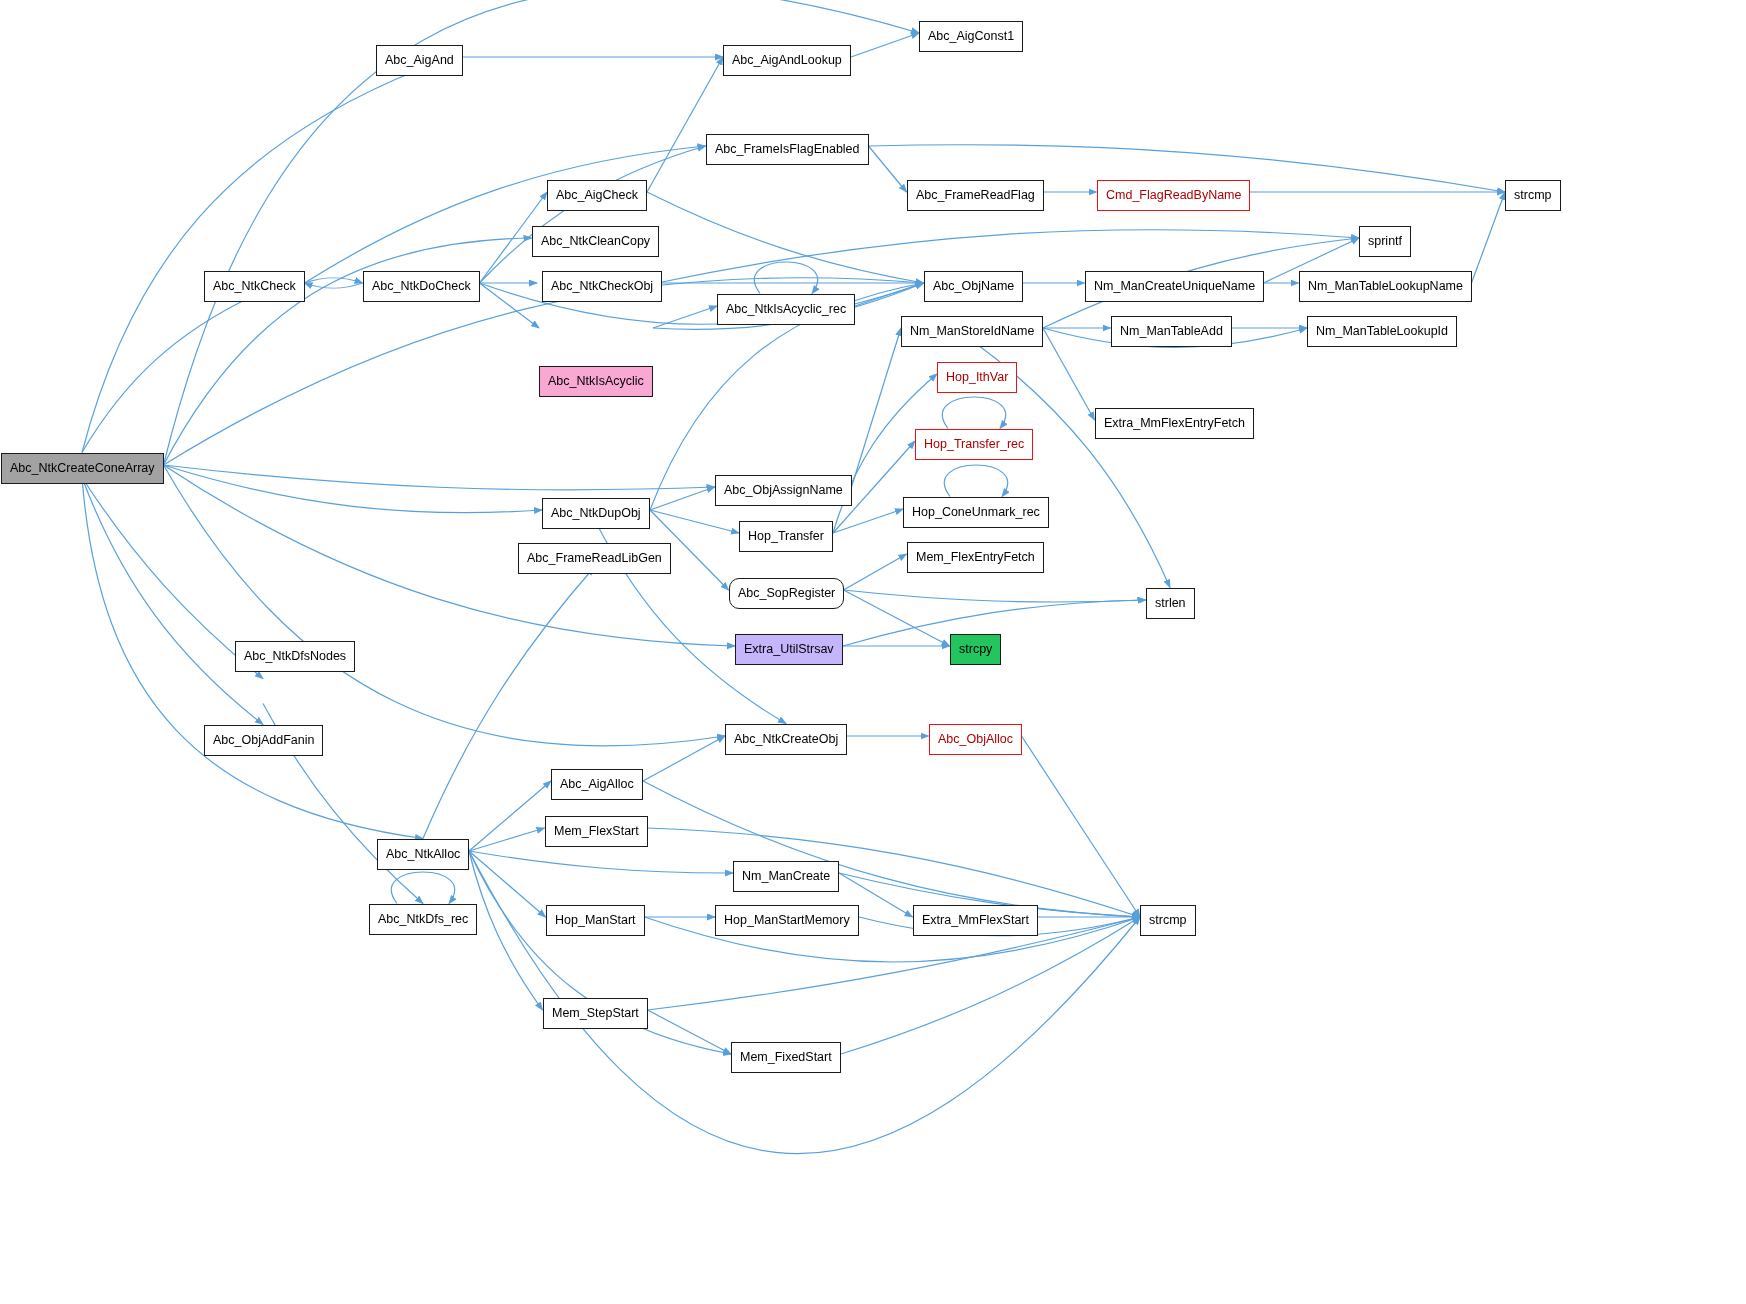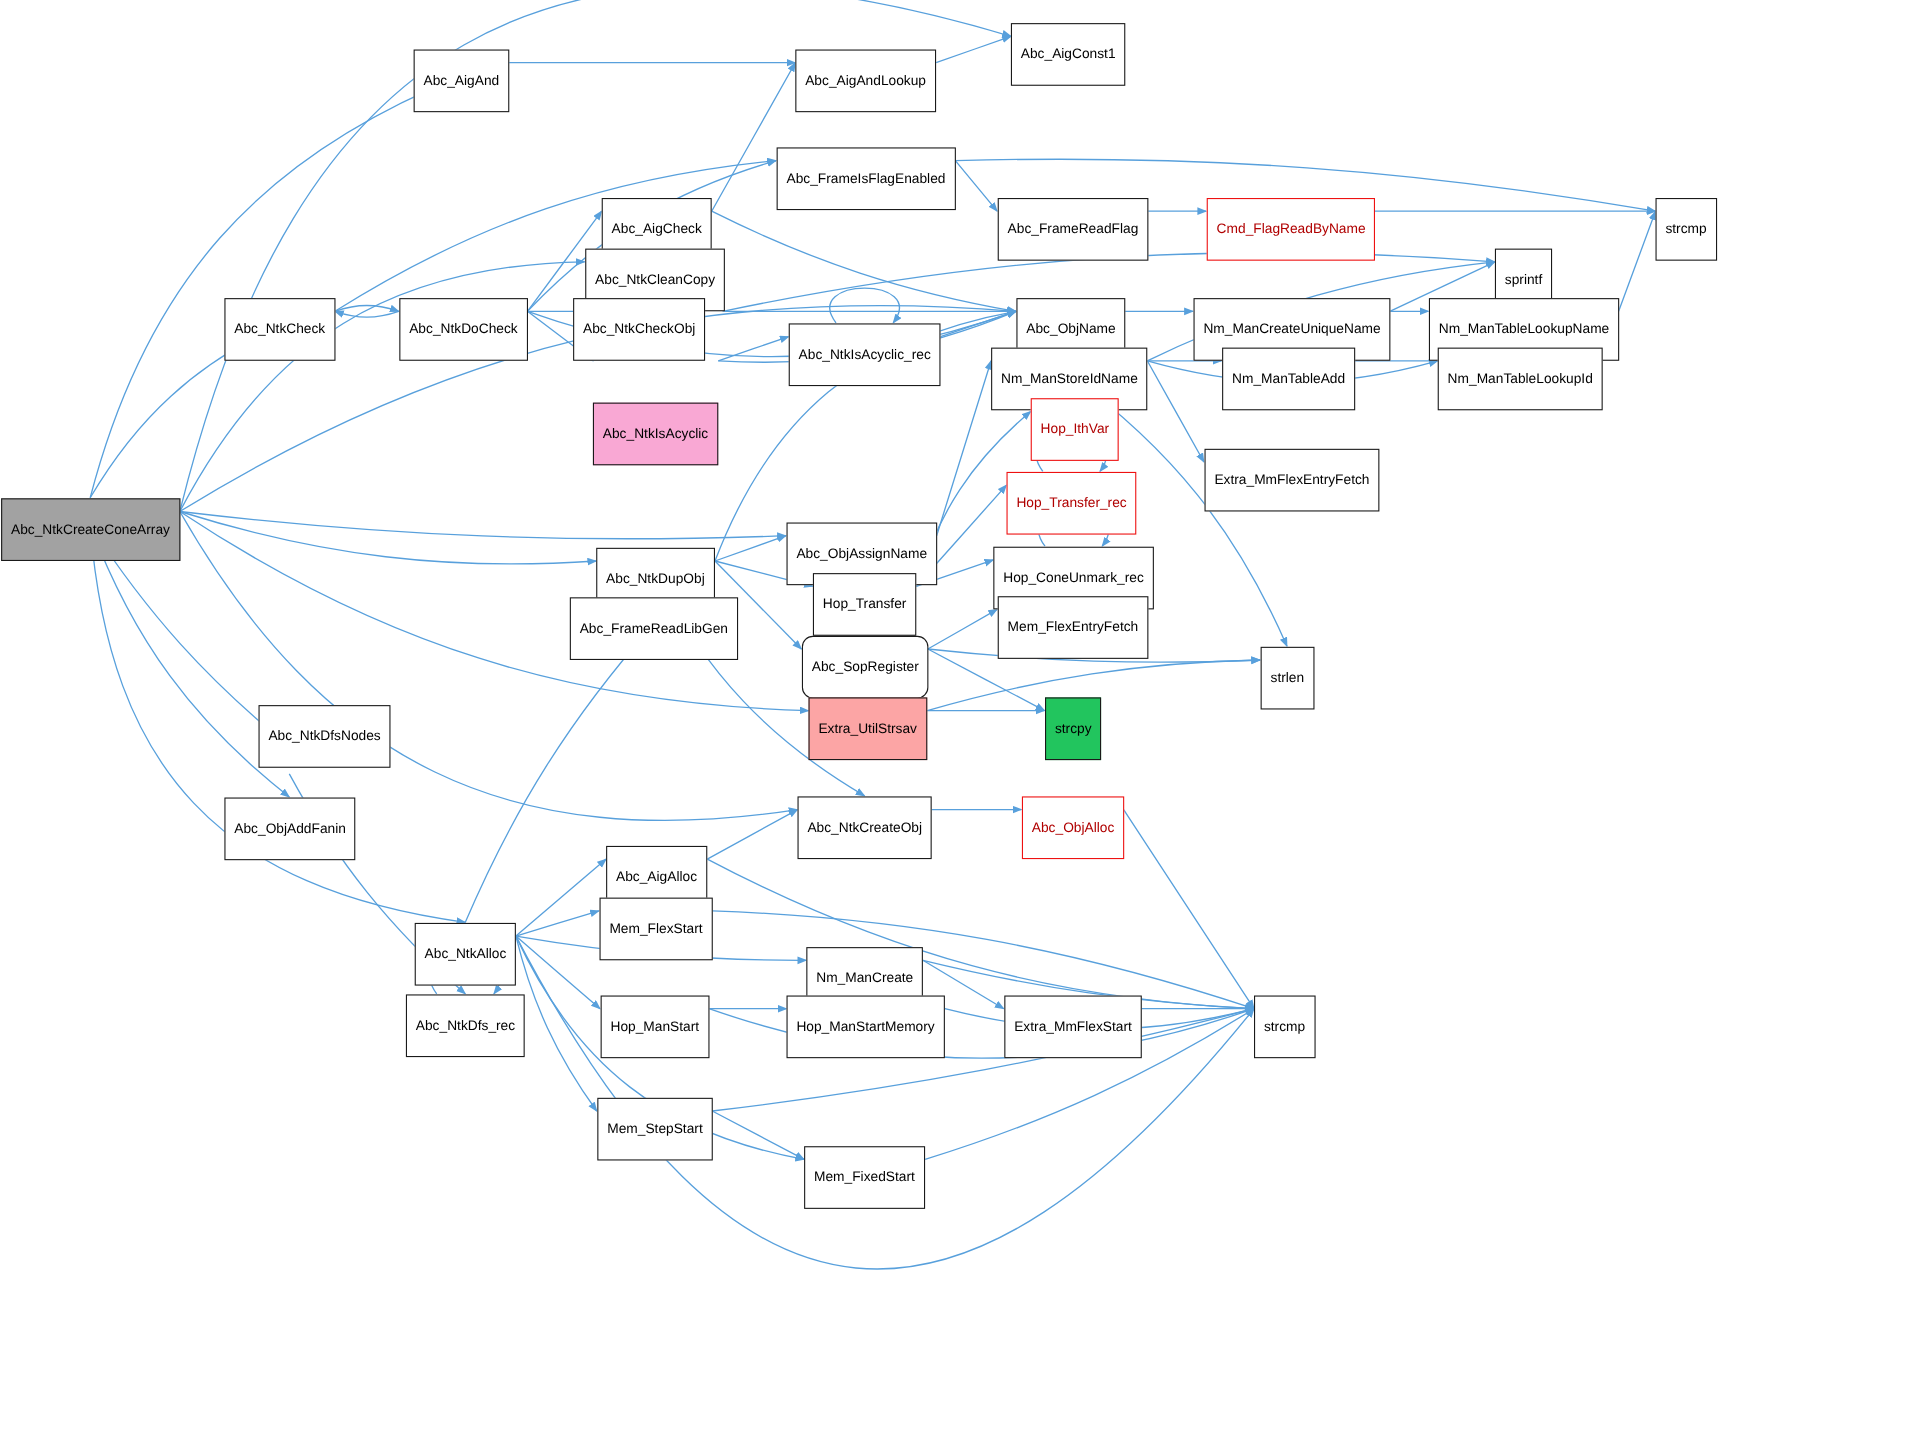--- a/index.html
+++ b/index.html
@@ -10,21 +10,21 @@
     background: #ffffff;
   }
   #edge-layer { position: absolute; left: 0; top: 0; z-index: 1; }
   .node {
     position: absolute;
     z-index: 2;
     white-space: nowrap;
     box-sizing: border-box;
     font-size: 12.5px;
     line-height: 15px;
-    padding: 20px 8px;
+    padding: 7px 8px;
     text-align: center;
     background: #ffffff;
     border: 1px solid #1a1a1a;
     color: #000000;
     cursor: pointer;
   }
   .edge { fill: none; }
 </style>
 </head>
 <body>
@@ -128,41 +128,41 @@
       <div class="node" style="border-color: rgb(26, 26, 26); background: rgb(255, 255, 255); left: 919px; top: 21px;">Abc_AigConst1</div>
       <div class="node" style="border-color: rgb(26, 26, 26); background: rgb(255, 255, 255); left: 706px; top: 134px;">Abc_FrameIsFlagEnabled</div>
       <div class="node" style="border-color: rgb(26, 26, 26); background: rgb(255, 255, 255); left: 547px; top: 180px;">Abc_AigCheck</div>
       <div class="node" style="border-color: rgb(26, 26, 26); background: rgb(255, 255, 255); left: 907px; top: 180px;">Abc_FrameReadFlag</div>
       <div class="node" style="border-color: rgb(238, 17, 17); background: rgb(255, 255, 255); color: rgb(176, 0, 0); left: 1097px; top: 180px;">Cmd_FlagReadByName</div>
       <div class="node" style="border-color: rgb(26, 26, 26); background: rgb(255, 255, 255); left: 1505px; top: 180px;">strcmp</div>
       <div class="node" style="border-color: rgb(26, 26, 26); background: rgb(255, 255, 255); left: 532px; top: 226px;">Abc_NtkCleanCopy</div>
       <div class="node" style="border-color: rgb(26, 26, 26); background: rgb(255, 255, 255); left: 1359px; top: 226px;">sprintf</div>
       <div class="node" style="border-color: rgb(26, 26, 26); background: rgb(255, 255, 255); left: 204px; top: 271px;">Abc_NtkCheck</div>
       <div class="node" style="border-color: rgb(26, 26, 26); background: rgb(255, 255, 255); left: 363px; top: 271px;">Abc_NtkDoCheck</div>
-      <div class="node" style="border-color: rgb(26, 26, 26); background: rgb(255, 255, 255); left: 521px; top: 271px;">Abc_NtkCheckObj</div>
+      <div class="node" style="border-color: rgb(26, 26, 26); background: rgb(255, 255, 255); left: 542px; top: 271px;">Abc_NtkCheckObj</div>
       <div class="node" style="border-color: rgb(26, 26, 26); background: rgb(255, 255, 255); left: 924px; top: 271px;">Abc_ObjName</div>
       <div class="node" style="border-color: rgb(26, 26, 26); background: rgb(255, 255, 255); left: 1085px; top: 271px;">Nm_ManCreateUniqueName</div>
       <div class="node" style="border-color: rgb(26, 26, 26); background: rgb(255, 255, 255); left: 1299px; top: 271px;">Nm_ManTableLookupName</div>
       <div class="node" style="border-color: rgb(26, 26, 26); background: rgb(255, 255, 255); left: 717px; top: 294px;">Abc_NtkIsAcyclic_rec</div>
       <div class="node" style="border-color: rgb(26, 26, 26); background: #f9a8d4; left: 539px; top: 332px; margin-top: 34px;">Abc_NtkIsAcyclic</div>
       <div class="node" style="border-color: rgb(26, 26, 26); background: rgb(255, 255, 255); left: 901px; top: 316px;">Nm_ManStoreIdName</div>
       <div class="node" style="border-color: rgb(26, 26, 26); background: rgb(255, 255, 255); left: 1111px; top: 316px;">Nm_ManTableAdd</div>
       <div class="node" style="border-color: rgb(26, 26, 26); background: rgb(255, 255, 255); left: 1307px; top: 316px;">Nm_ManTableLookupId</div>
       <div class="node" style="border-color: rgb(238, 17, 17); background: rgb(255, 255, 255); color: rgb(176, 0, 0); left: 937px; top: 362px;">Hop_IthVar</div>
       <div class="node" style="border-color: rgb(26, 26, 26); background: rgb(255, 255, 255); left: 1095px; top: 408px;">Extra_MmFlexEntryFetch</div>
       <div class="node" style="border-color: rgb(238, 17, 17); background: rgb(255, 255, 255); color: rgb(176, 0, 0); left: 915px; top: 429px;">Hop_Transfer_rec</div>
       <div class="node" style="border-color: rgb(26, 26, 26); background: rgb(255, 255, 255); left: 715px; top: 475px;">Abc_ObjAssignName</div>
       <div class="node" style="border-color: rgb(26, 26, 26); background: rgb(255, 255, 255); left: 903px; top: 497px;">Hop_ConeUnmark_rec</div>
       <div class="node" style="border-color: rgb(26, 26, 26); background: rgb(255, 255, 255); left: 542px; top: 498px;">Abc_NtkDupObj</div>
       <div class="node" style="border-color: rgb(26, 26, 26); background: rgb(255, 255, 255); left: 739px; top: 521px;">Hop_Transfer</div>
       <div class="node" style="border-color: rgb(26, 26, 26); background: rgb(255, 255, 255); left: 907px; top: 542px;">Mem_FlexEntryFetch</div>
       <div class="node" style="border-color: rgb(26, 26, 26); background: rgb(255, 255, 255); left: 518px; top: 543px;">Abc_FrameReadLibGen</div>
       <div class="node" style="border-color: rgb(26, 26, 26); background: rgb(255, 255, 255); left: 729px; top: 578px; border-radius: 10px;">Abc_SopRegister</div>
       <div class="node" style="border-color: rgb(26, 26, 26); background: rgb(255, 255, 255); left: 1146px; top: 588px;">strlen</div>
-      <div class="node" style="border-color: rgb(26, 26, 26); background: #fca5a5; left: 735px; top: 634px;">Extra_UtilStrsav</div>
+      <div class="node" style="border-color: rgb(26, 26, 26); background: #c4b5fd; left: 735px; top: 634px;">Extra_UtilStrsav</div>
       <div class="node" style="border-color: rgb(26, 26, 26); background: #22c55e; left: 950px; top: 634px;">strcpy</div>
       <div class="node" style="border-color: rgb(26, 26, 26); background: rgb(255, 255, 255); left: 203px; top: 641px; margin-left: 32px;">Abc_NtkDfsNodes</div>
       <div class="node" style="border-color: rgb(26, 26, 26); background: rgb(255, 255, 255); left: 204px; top: 725px;">Abc_ObjAddFanin</div>
       <div class="node" style="border-color: rgb(26, 26, 26); background: rgb(255, 255, 255); left: 725px; top: 724px;">Abc_NtkCreateObj</div>
       <div class="node" style="border-color: rgb(238, 17, 17); background: rgb(255, 255, 255); color: rgb(176, 0, 0); left: 929px; top: 724px;">Abc_ObjAlloc</div>
       <div class="node" style="border-color: rgb(26, 26, 26); background: rgb(255, 255, 255); left: 551px; top: 769px;">Abc_AigAlloc</div>
       <div class="node" style="border-color: rgb(26, 26, 26); background: rgb(255, 255, 255); left: 545px; top: 816px;">Mem_FlexStart</div>
       <div class="node" style="border-color: rgb(26, 26, 26); background: rgb(255, 255, 255); left: 377px; top: 839px;">Abc_NtkAlloc</div>
       <div class="node" style="border-color: rgb(26, 26, 26); background: rgb(255, 255, 255); left: 733px; top: 861px;">Nm_ManCreate</div>
       <div class="node" style="border-color: rgb(26, 26, 26); background: rgb(255, 255, 255); left: 369px; top: 904px;">Abc_NtkDfs_rec</div>

